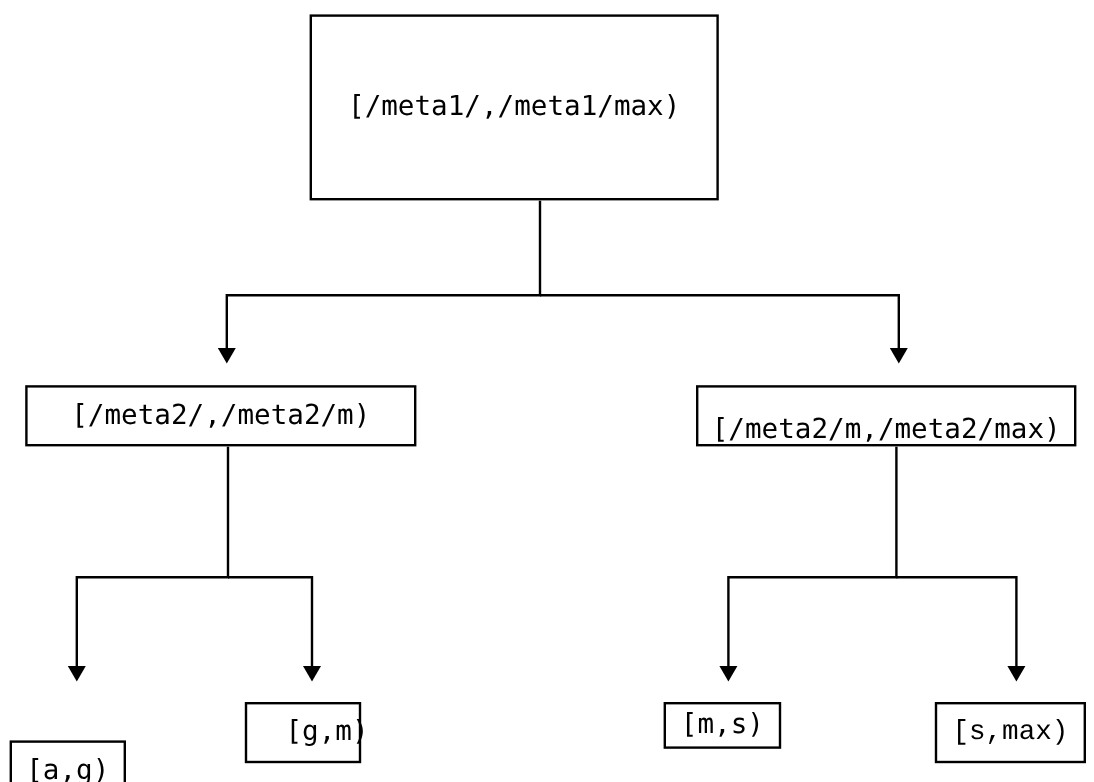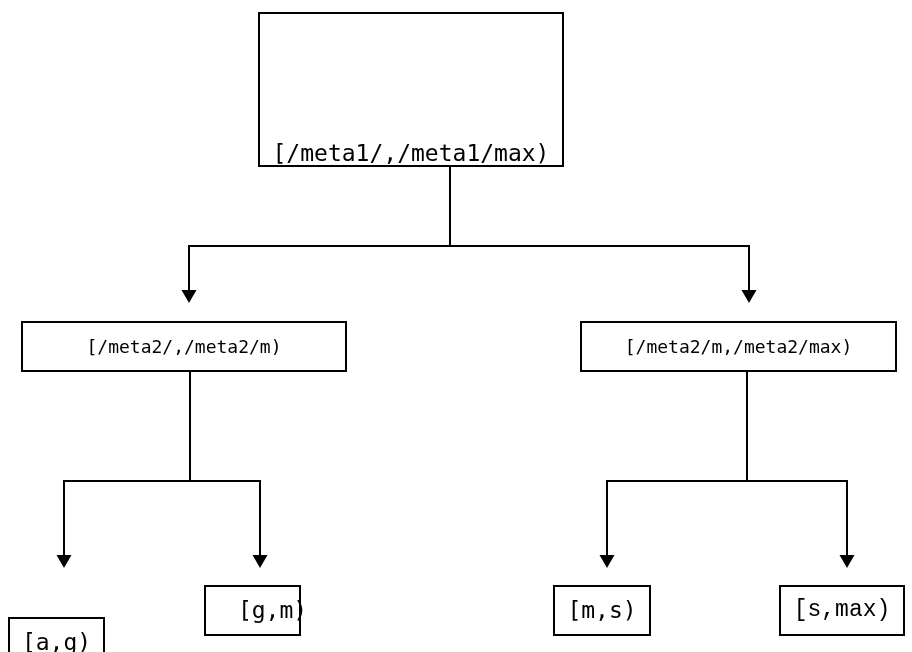--- a/index.html
+++ b/index.html
@@ -34,21 +34,21 @@
     justify-content: center;
     color: #000000;
     white-space: pre;
   }
   .node-label {
     display: block;
     line-height: 1;
     letter-spacing: 0px;
   }
   .level-root .node-label { font-size: 23px; }
-  .level-mid  .node-label { font-size: 18px; }
+  .level-mid  .node-label { font-size: 23px; }
   .level-leaf .node-label { font-size: 23px; }
 </style>
 </head>
 <body>
 
 <div id="diagram-canvas">
 
   <svg id="edge-layer" viewBox="0 0 912 652" width="912" height="652" xmlns="http://www.w3.org/2000/svg">
 
     <g>
@@ -75,41 +75,41 @@
       <path d="M 747 372 L 747 481 L 607 481 L 607 555" fill="none" stroke="#000000" stroke-width="2"></path>
       <polygon points="599.5,555 614.5,555 607,568" fill="#000000"></polygon>
     </g>
 
     <g>
       <path d="M 747 481 L 847 481 L 847 555" fill="none" stroke="#000000" stroke-width="2"></path>
       <polygon points="839.5,555 854.5,555 847,568" fill="#000000"></polygon>
     </g>
   </svg>
 
-  <div class="node-box level-root" style="left:258px; top:12px; width:306px; height:155px;align-items:flex-end;">
+  <div class="node-box level-root" style="left:258px; top:12px; width:341px; height:155px;">
     <span class="node-label">[/meta1/,/meta1/max)</span>
   </div>
 
   <div class="node-box level-mid" style="left:21px; top:321px; width:326px; height:51px;">
     <span class="node-label">[/meta2/,/meta2/m)</span>
   </div>
 
-  <div class="node-box level-mid" style="left:580px; top:321px; width:317px; height:51px;">
+  <div class="node-box level-mid" style="left:580px; top:321px; width:317px; height:51px;align-items:flex-end;">
     <span class="node-label">[/meta2/m,/meta2/max)</span>
   </div>
 
   <div class="node-box level-leaf" style="left:8px; top:617px; width:97px; height:51px;">
     <span class="node-label">[a,g)</span>
   </div>
 
   <div class="node-box level-leaf" style="left:204px; top:585px; width:97px; height:51px;padding-left:40px;">
     <span class="node-label">[g,m)</span>
   </div>
 
-  <div class="node-box level-leaf" style="left:553px; top:585px; width:98px; height:51px;">
+  <div class="node-box level-leaf" style="left:553px; top:585px; width:98px; height:39px;">
     <span class="node-label">[m,s)</span>
   </div>
 
   <div class="node-box level-leaf" style="left:779px; top:585px; width:126px; height:51px;font-family:Liberation Mono, monospace;">
     <span class="node-label">[s,max)</span>
   </div>
 
 </div>
 
 </body></html>

